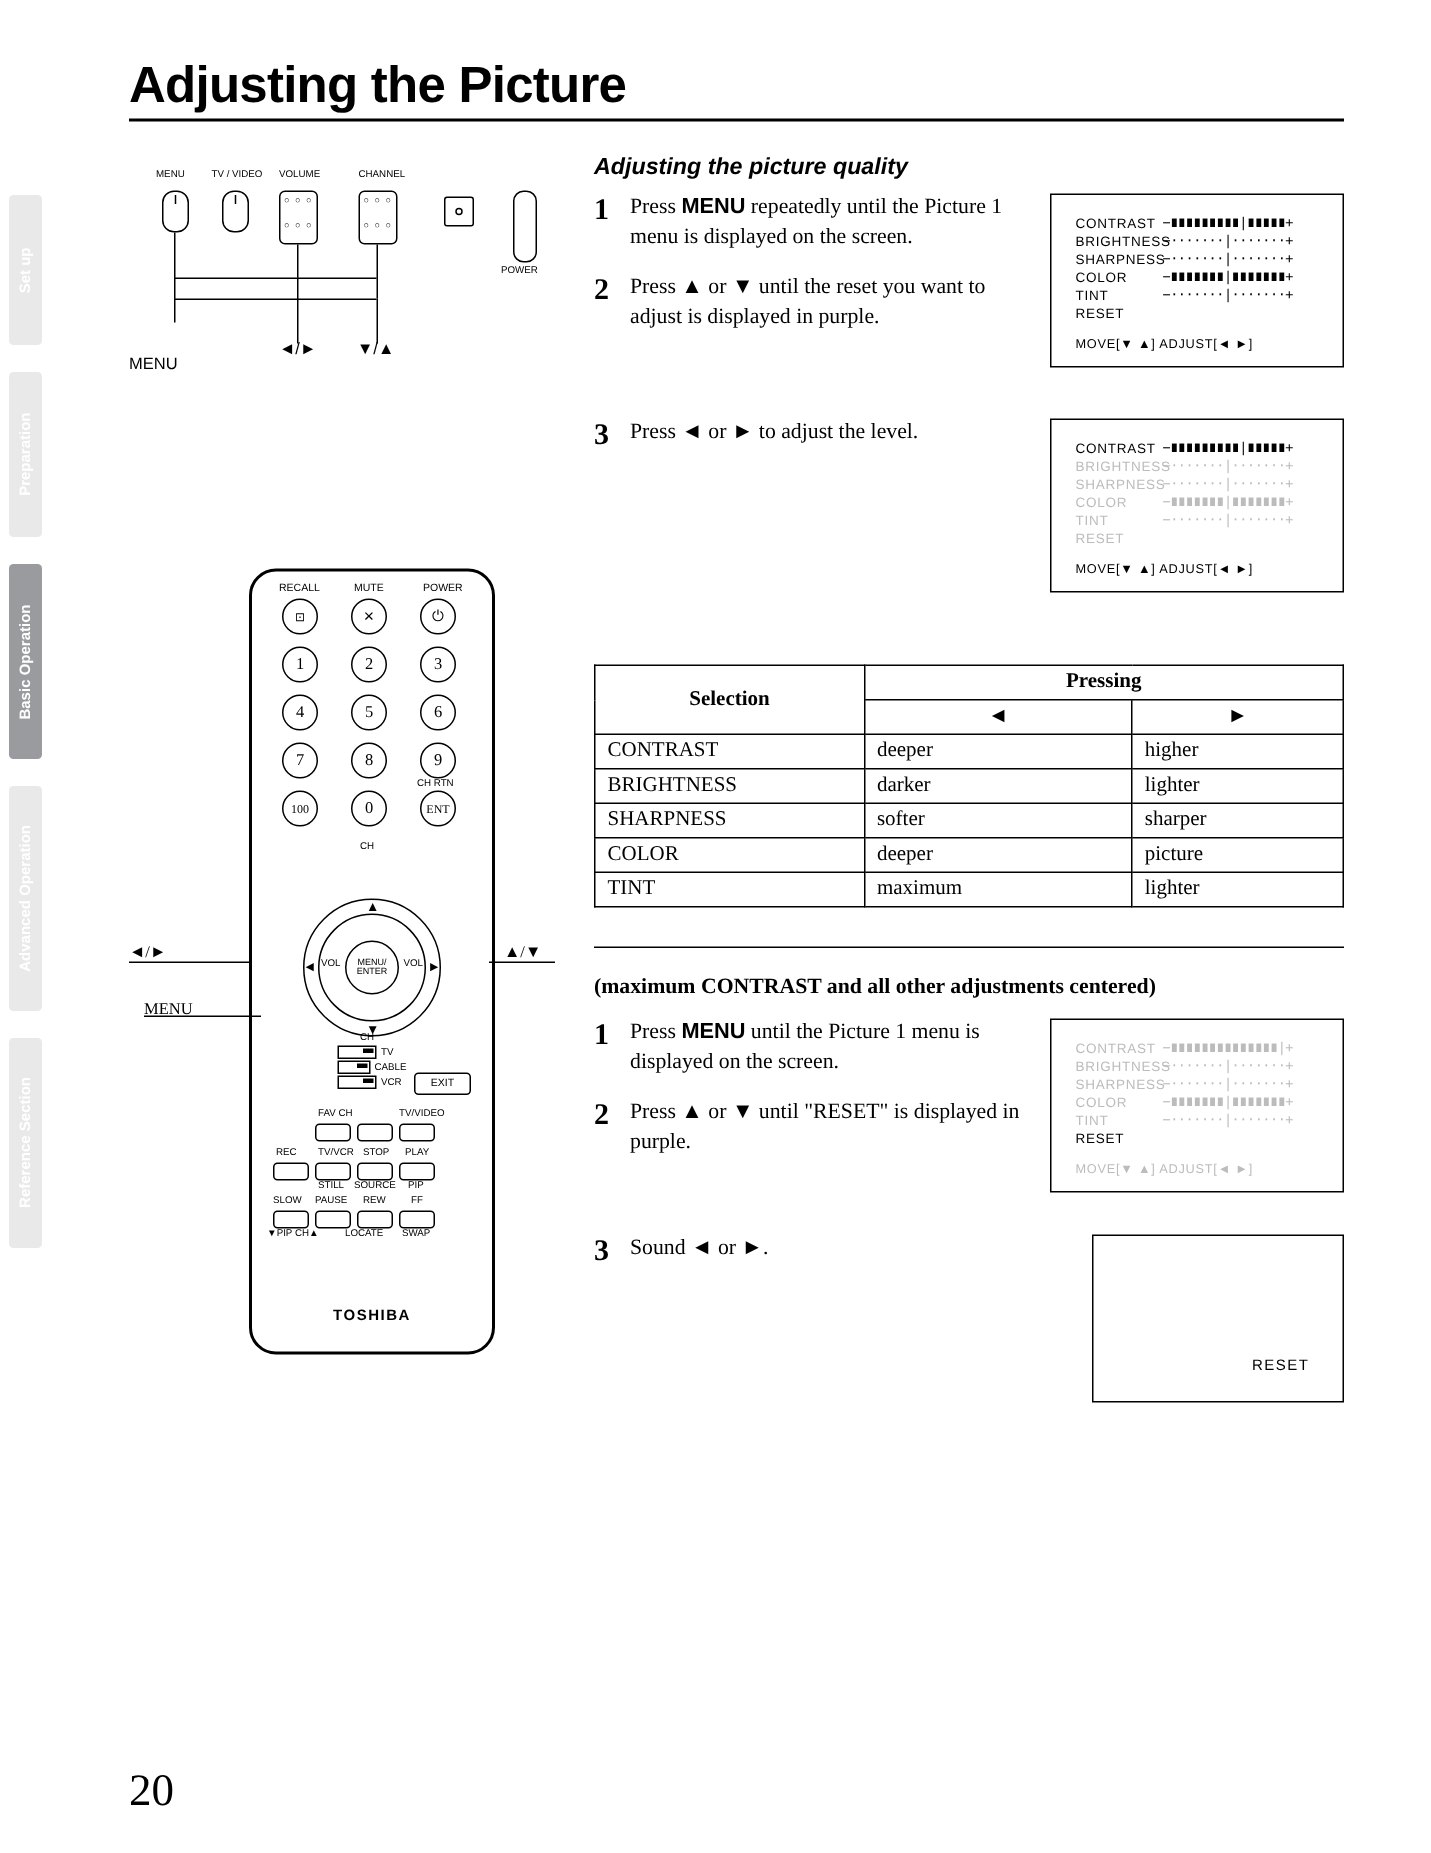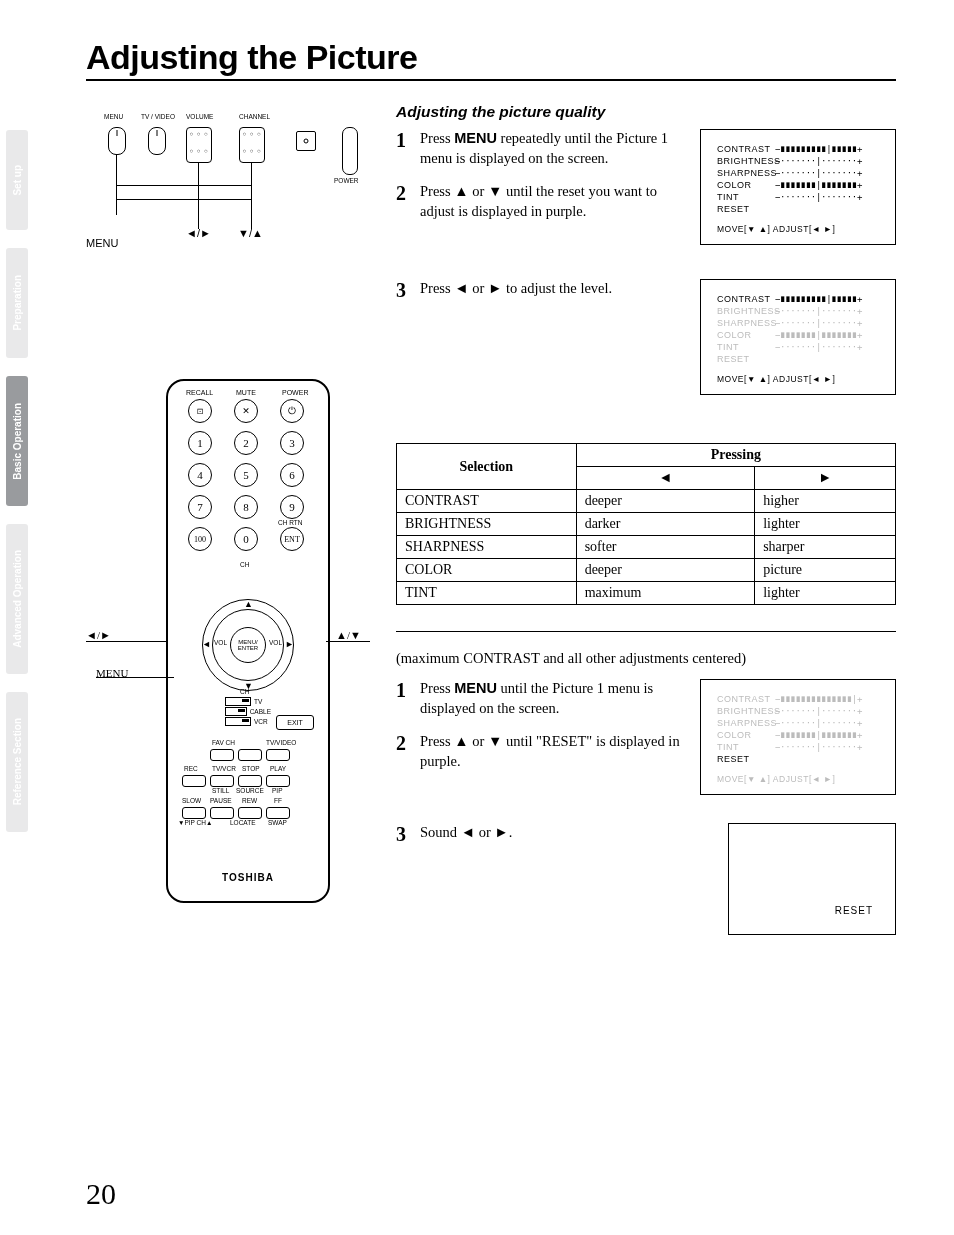--- a/index.html
+++ b/index.html
@@ -342,21 +342,21 @@
               </tr>
           <tr>
                 <td>TINT</td>
                 <td>maximum</td>
                 <td>lighter</td>
               </tr>
         </tbody>
           </table>
         <hr class="hr-thin">
 
-        <div style="margin-bottom:12px;">(maximum CONTRAST and all other adjustments centered)</div>
+        <div style="margin-bottom:12px;font-weight:bold;">(maximum CONTRAST and all other adjustments centered)</div>
 
         <div class="row2">
           <div class="txtcol">
             <div class="step">
               <div class="step-num">1</div>
               <div class="step-text"><span>Press </span><span class="bold-sans">MENU</span><span> until the Picture 1 menu is displayed on the screen.</span></div>
             </div>
             <div class="step">
               <div class="step-num">2</div>
               <div class="step-text">Press ▲ or ▼ until "RESET" is displayed in purple.</div>

